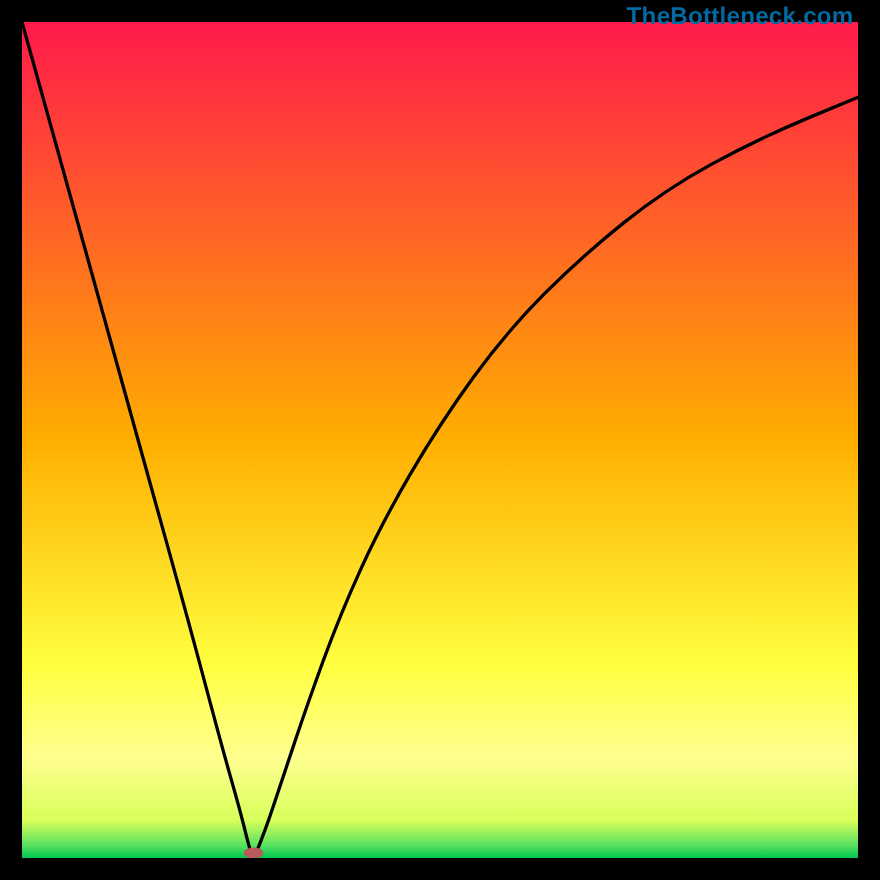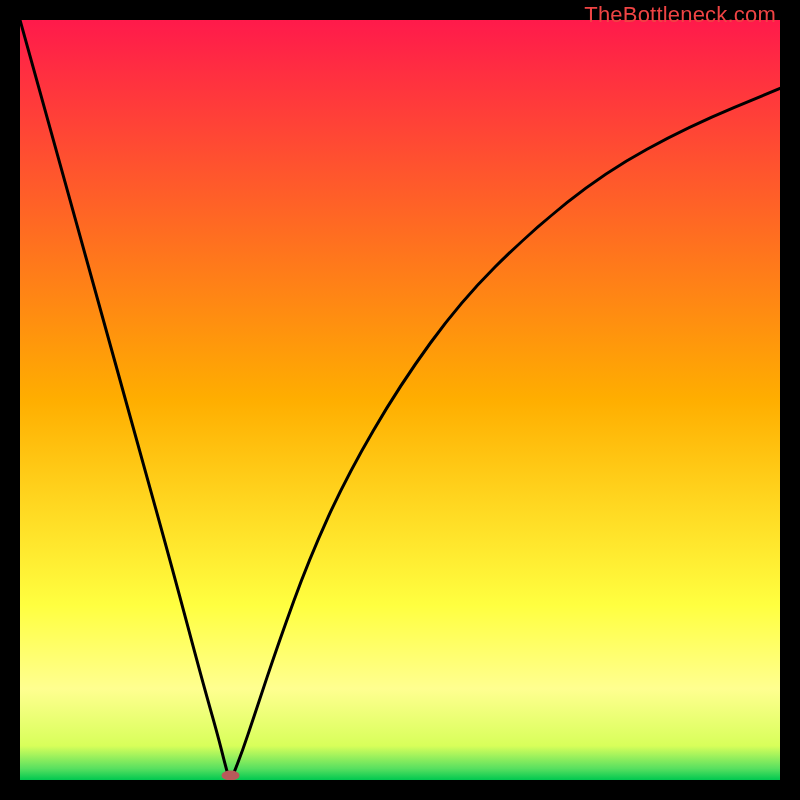--- a/index.html
+++ b/index.html
@@ -23,23 +23,23 @@
     position: absolute;
     left: 0;
     top: 0;
     width: 760px;
     height: 760px;
   }
   .watermark {
     position: absolute;
     top: 2px;
     right: 24px;
-    color: #ef4444;
+    color: #0369a1;
     font-size: 22px;
-    font-weight: 400;
+    font-weight: 700;
     letter-spacing: 0.2px;
     user-select: none;
   }
 </style>
 </head>
 <body>
 
 <div class="frame">
   <svg class="plot" viewBox="0 0 760 760" preserveAspectRatio="none">
     <defs>

